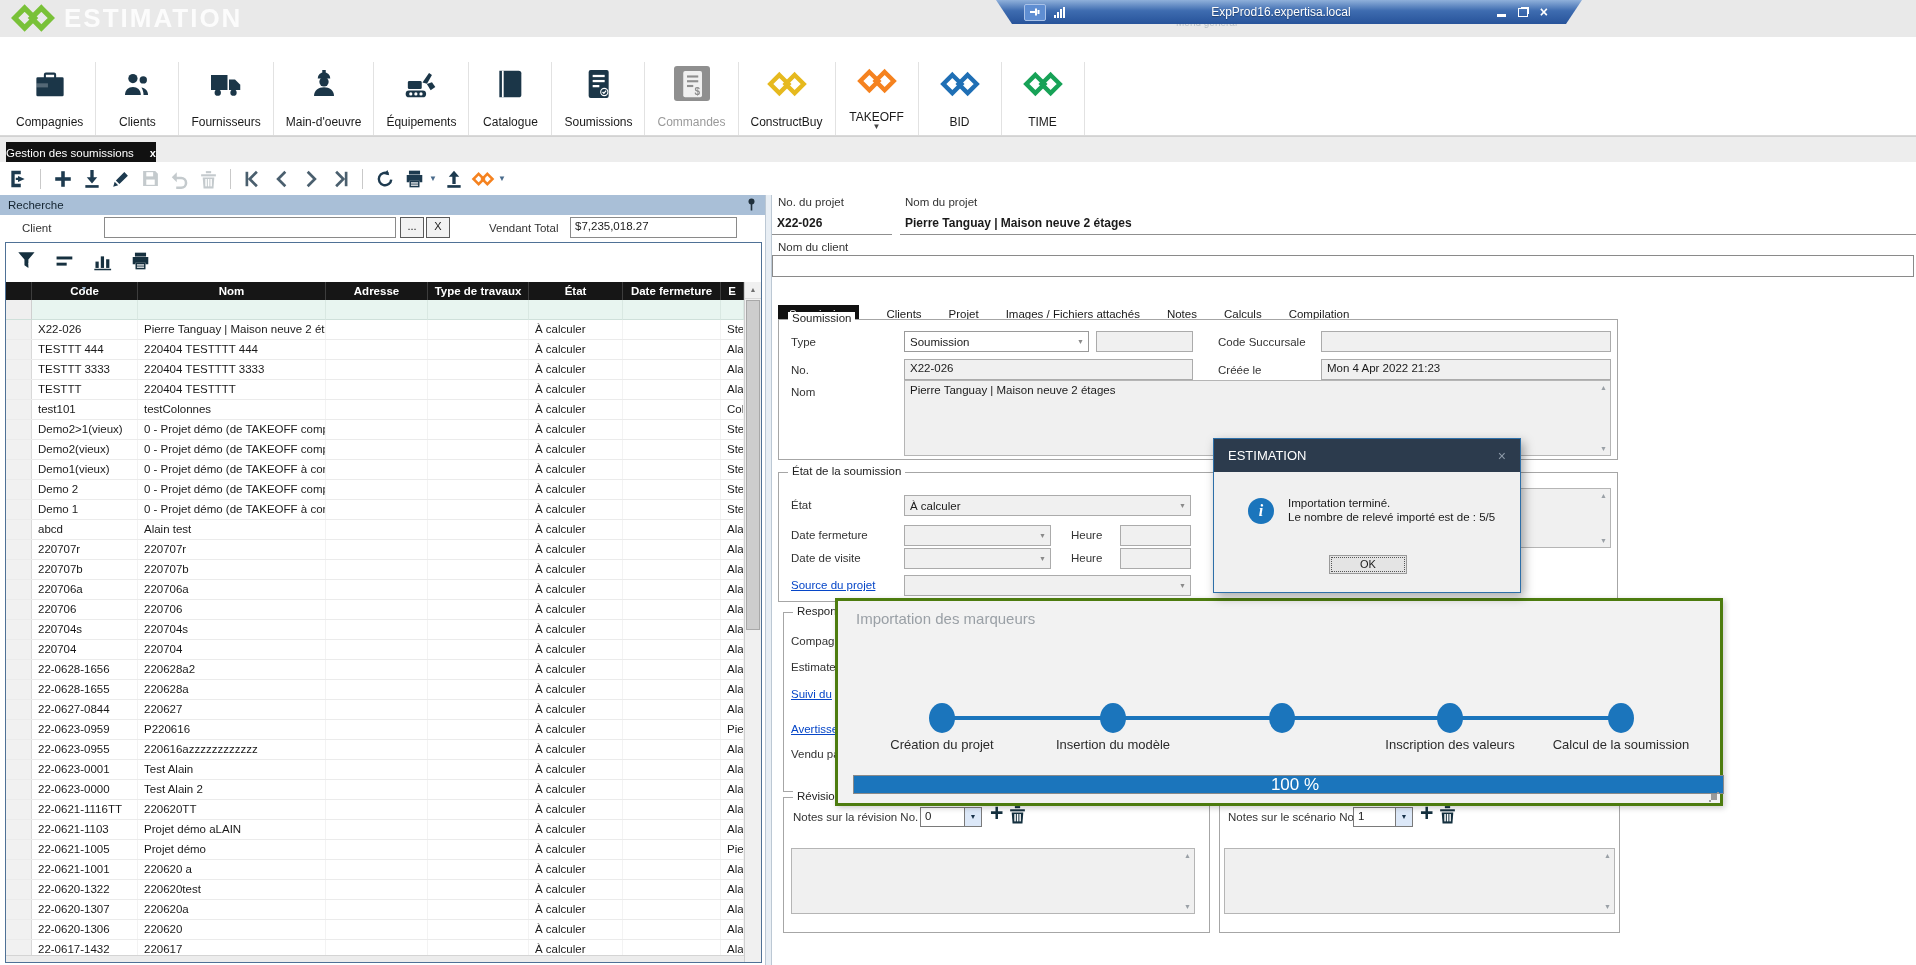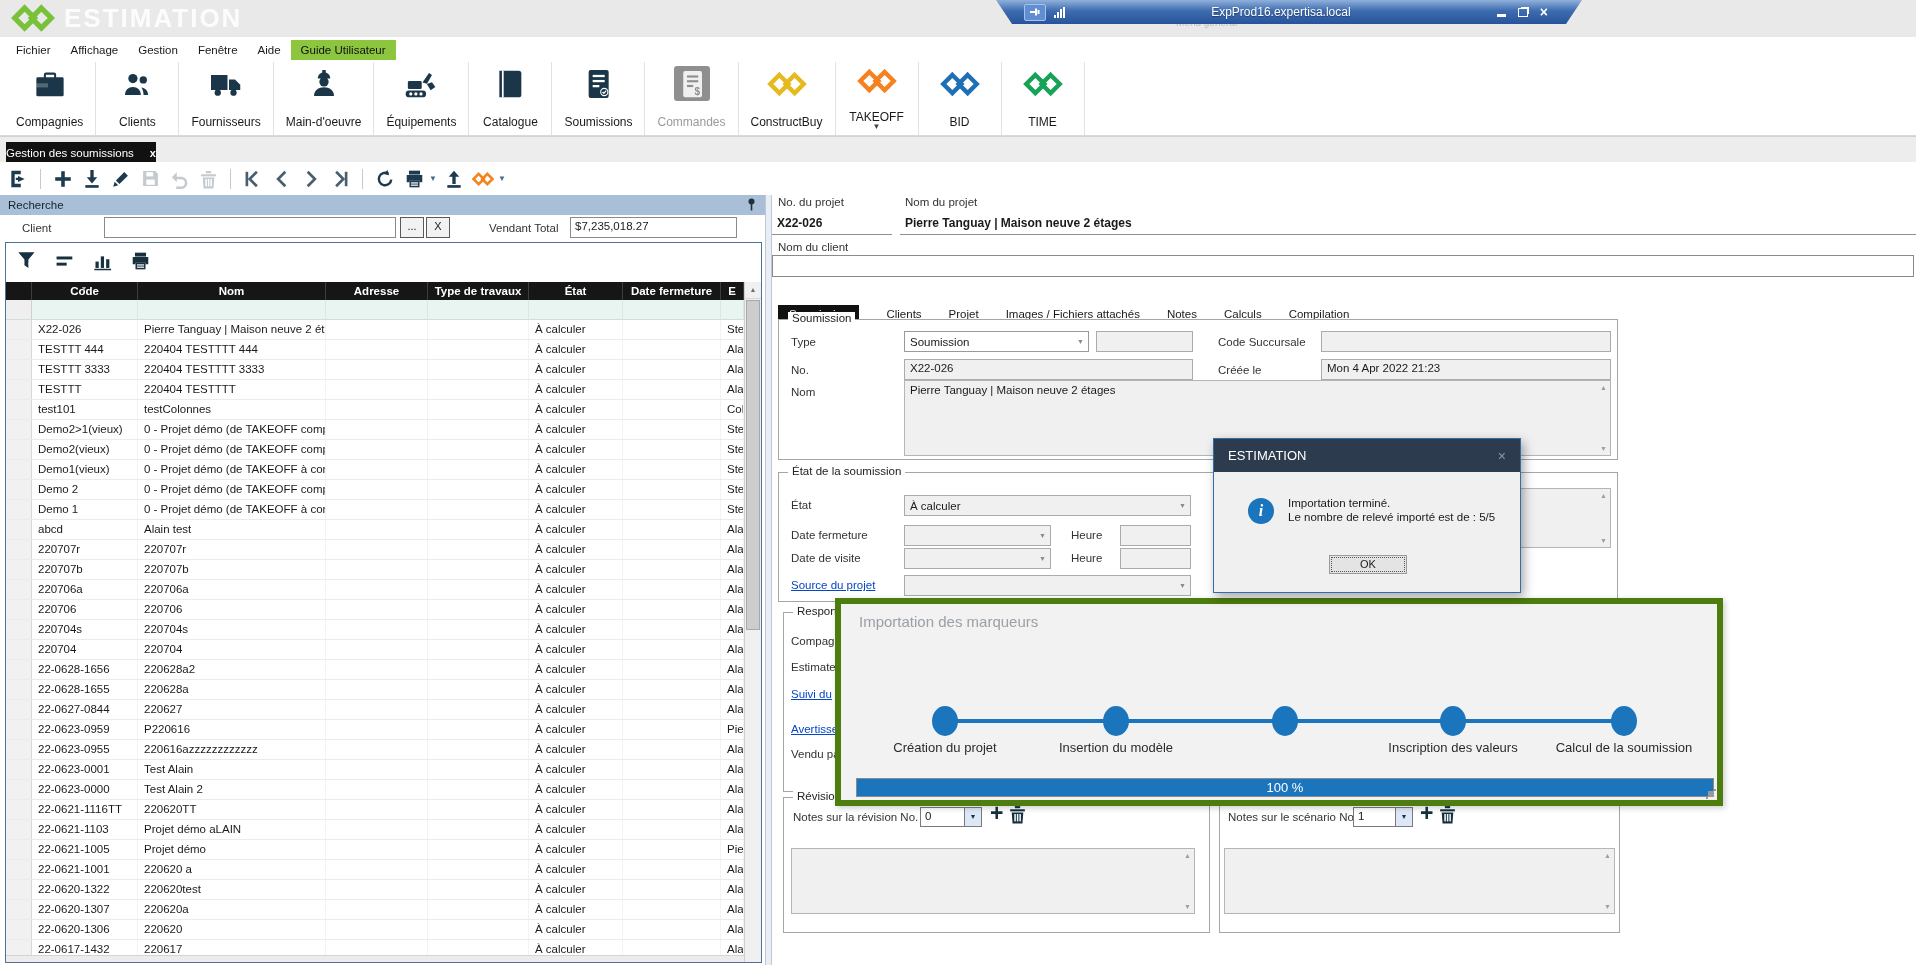--- a/index.html
+++ b/index.html
@@ -99,26 +99,26 @@
   .ta .arr-t,.ta .arr-b{position:absolute;right:3px;font-size:7px;color:#9aa0a6;}
   .ta .arr-t{top:3px;} .ta .arr-b{bottom:3px;}
   .link{color:#0646c8;text-decoration:underline;}
   .mini-combo{position:absolute;border:1px solid #7a7a7a;background:#fff;box-sizing:border-box;display:flex;}
   .mini-combo .val{flex:1;padding:2px 4px;}
   .mini-combo .arw{width:16px;background:#dce8f8;border-left:1px solid #7a7a7a;text-align:center;font-size:7px;line-height:17px;color:#17324a;}
   .plus-btn{position:absolute;font-size:23px;font-weight:bold;color:#14303f;line-height:20px;}
   .trash-btn{position:absolute;color:#14303f;}
 
   
-  .progress-win{left:835px;top:598px;width:888px;height:208px;background:#f2f2f2;border:6px solid #4d7c0f;box-shadow:2px 2px 6px rgba(0,0,0,.2);z-index:50;box-sizing:border-box;}
+  .progress-win{left:835px;top:598px;width:888px;height:208px;background:#f2f2f2;border:3px solid #4d7c0f;box-shadow:2px 2px 6px rgba(0,0,0,.2);z-index:50;box-sizing:border-box;}
   .pw-title{position:absolute;left:18px;top:9px;font-size:15px;color:#9aa0a6;}
   .pw-line{position:absolute;left:104px;top:115px;width:679px;height:4px;background:#1b75bc;}
   .pw-node{position:absolute;width:26px;height:30px;border-radius:50%;background:#1b75bc;top:102px;}
   .pw-step{position:absolute;top:136px;width:170px;text-align:center;font-size:13px;color:#2b2b2b;white-space:nowrap;}
-  .pw-bar{position:absolute;left:15px;top:174px;width:856px;height:17px;border:1px solid #8a8a8a;background:#1b75bc;color:#fff;text-align:center;line-height:17px;font-size:13px;box-sizing:content-box;}
+  .pw-bar{position:absolute;left:15px;top:174px;width:856px;height:17px;border:1px solid #8a8a8a;background:#1b75bc;color:#fff;text-align:center;line-height:17px;font-size:17px;box-sizing:content-box;padding-left:13px;}
   .pw-grip{position:absolute;right:3px;bottom:3px;width:6px;height:6px;background:#9a9a9a;
            box-shadow:-4px 4px 0 -2px #9a9a9a, 4px -4px 0 -2px #9a9a9a;}
 
   
   .dlg{left:1213px;top:438px;width:308px;height:155px;background:#f0f0f0;border:1px solid #2d6fa8;box-shadow:3px 4px 10px rgba(0,0,0,.35);z-index:55;box-sizing:border-box;}
   .dlg-title{height:33px;background:#2c3b4d;color:#fff;display:flex;align-items:center;padding:0 14px;font-size:13px;}
   .dlg-close{margin-left:auto;color:#8d9aa8;font-size:14px;}
   .dlg-ico{position:absolute;left:34px;top:59px;width:26px;height:26px;border-radius:50%;background:#1b75bc;color:#fff;
            font-family:"Liberation Serif",serif;font-style:italic;font-weight:bold;font-size:16px;display:flex;align-items:center;justify-content:center;}
   .dlg-msg{position:absolute;left:74px;top:57px;line-height:14px;}
@@ -155,28 +155,20 @@
         <i style="height:11px"></i>
       </span>
     <span class="rdp-title">ExpProd16.expertisa.local</span>
     <span class="rdp-btns">
       <span class="rdp-min"></span>
       <span class="rdp-restore"></span>
       <span class="rdp-close">×</span>
     </span>
   </div>
 
-  <div class="abs menubar" id="menubar">
-      <div class="menu-item">Fichier</div>
-      <div class="menu-item">Affichage</div>
-      <div class="menu-item">Gestion</div>
-      <div class="menu-item">Fenêtre</div>
-      <div class="menu-item">Aide</div>
-      <div class="menu-item green">Guide Utilisateur</div>
-    </div>
 
   <div class="abs toolbar" id="main-toolbar">
       <div class="tb-item">
         <span class="tb-icon">
           <svg width="34" height="30" viewBox="0 0 24 22" fill="currentColor">
             <path d="M9 2.5h6A1.5 1.5 0 0 1 16.5 4v2H21a1 1 0 0 1 1 1v12a1 1 0 0 1-1 1H3a1 1 0 0 1-1-1V7a1 1 0 0 1 1-1h4.5V4A1.5 1.5 0 0 1 9 2.5zm0 1.7V6h6V4.2z"></path>
             <rect x="2" y="10.5" width="8.5" height="3" fill="#fff" opacity=".25"></rect>
           </svg>
         </span>
         <span class="tb-label">Compagnies</span>

